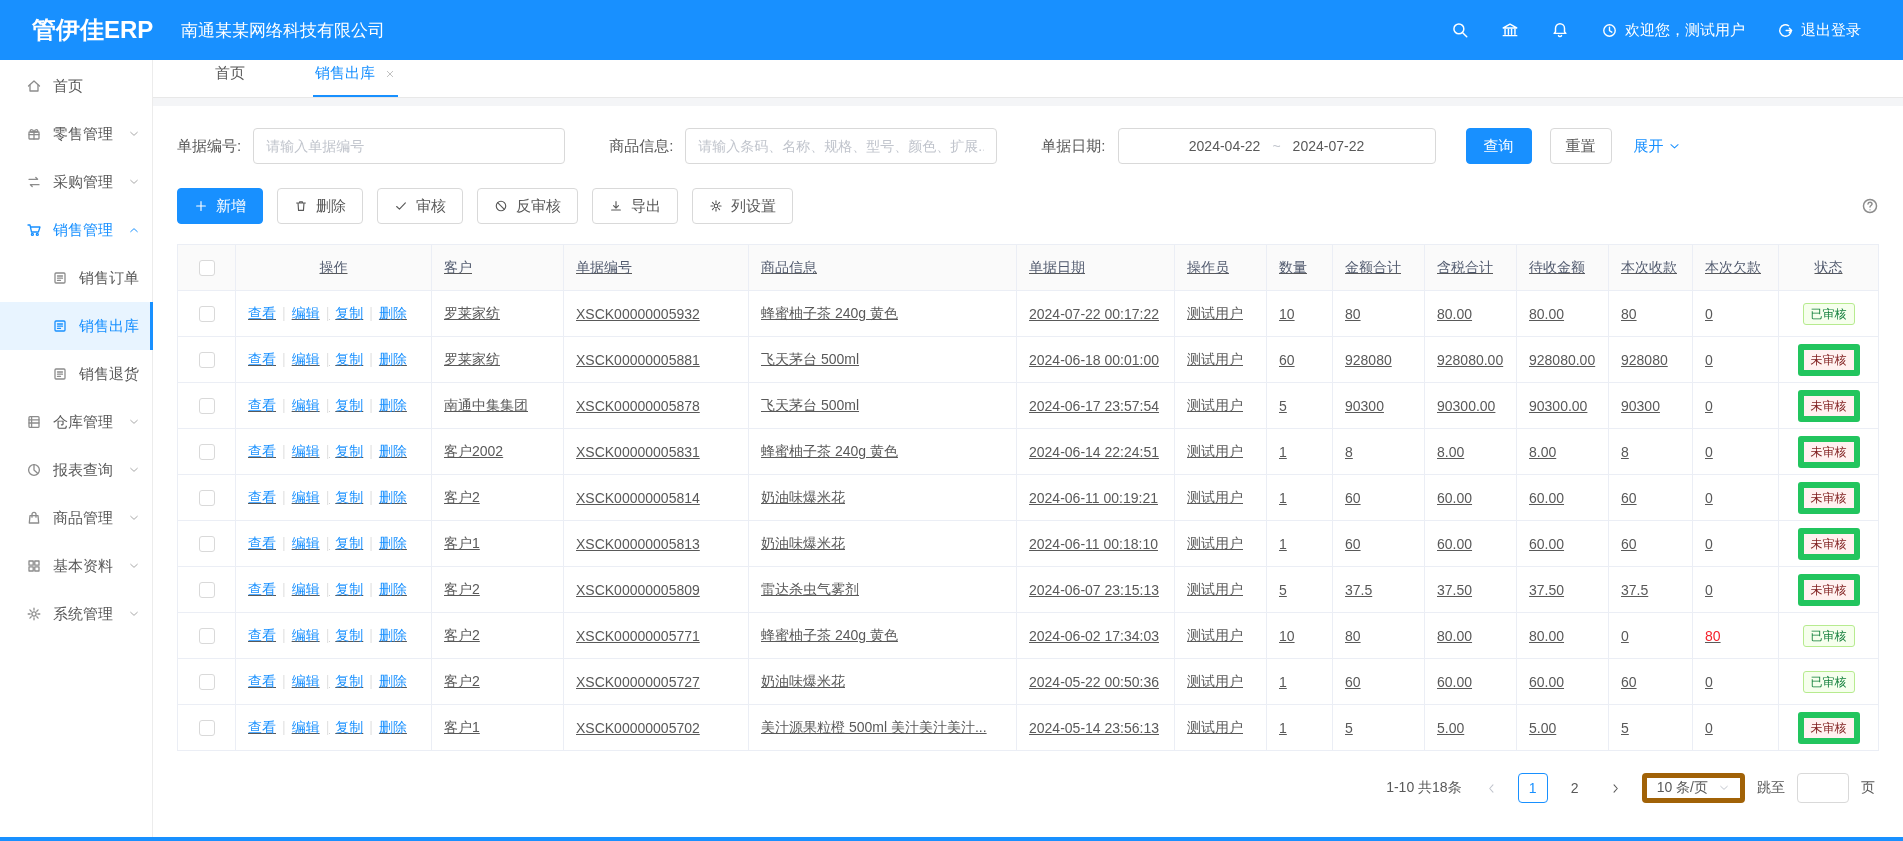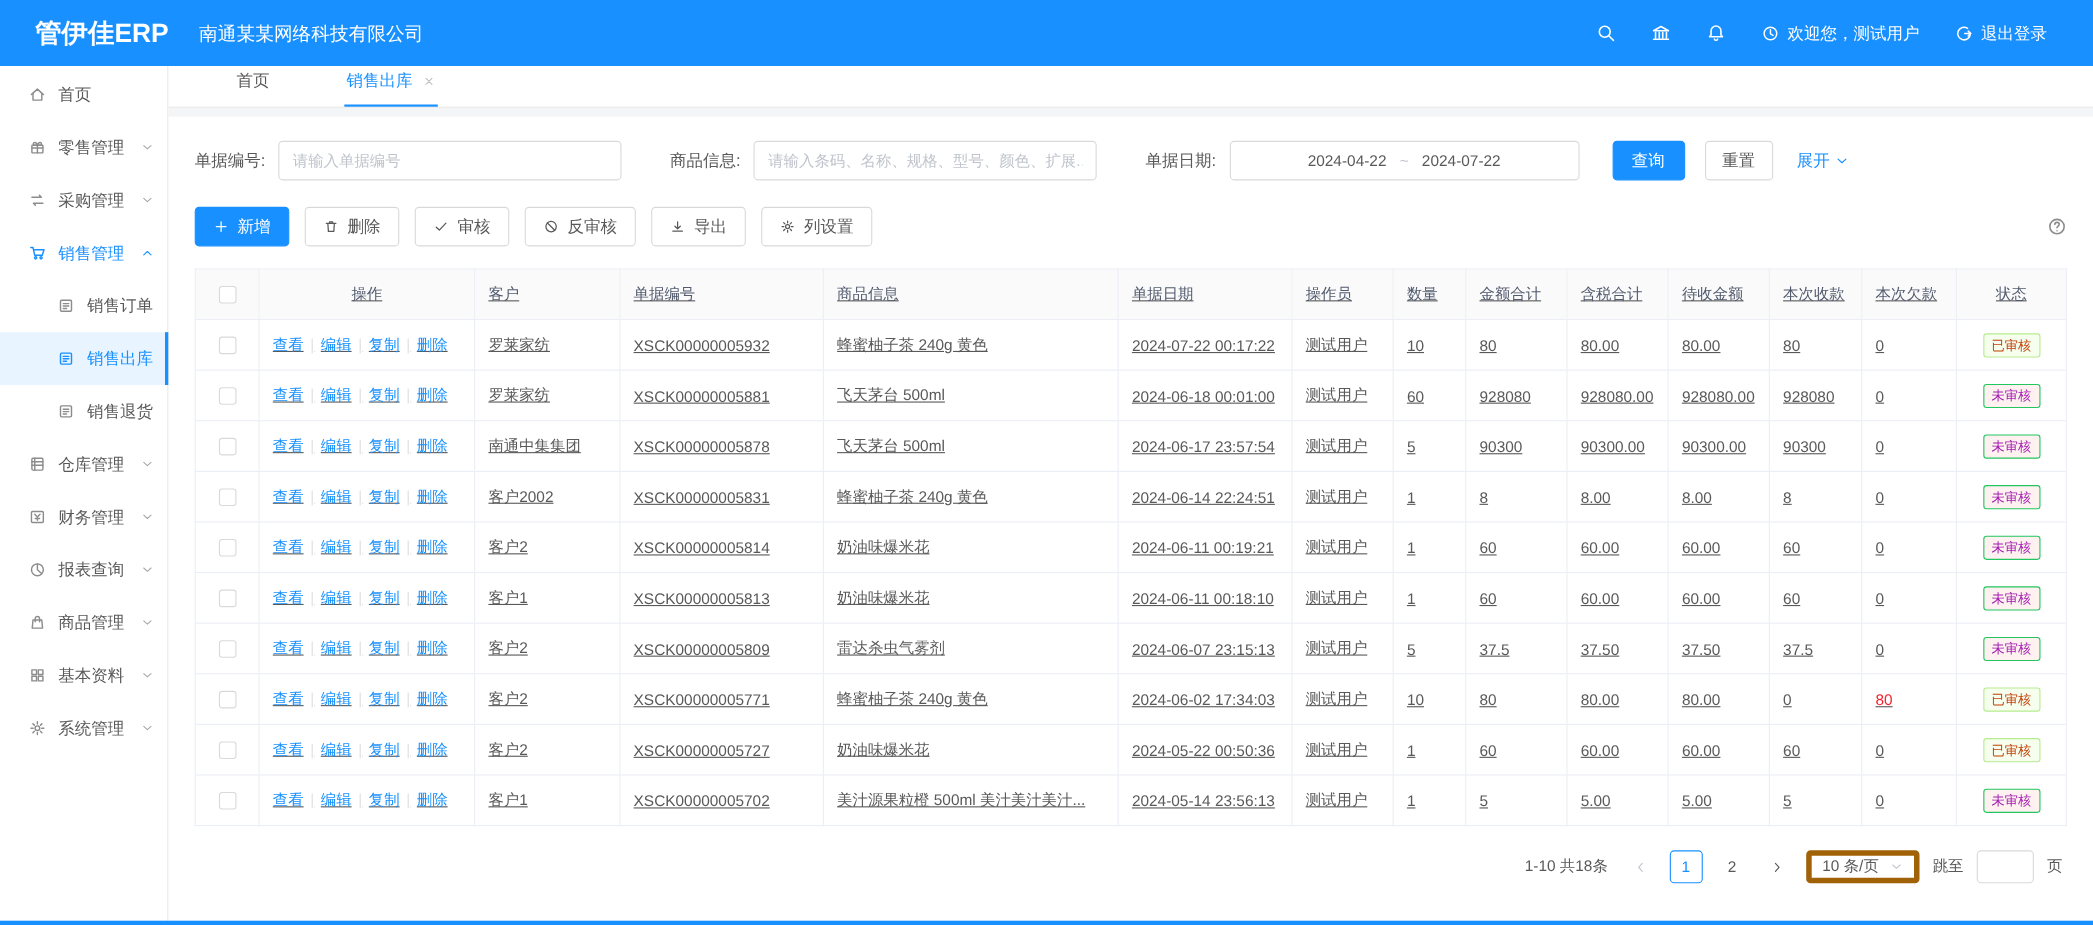--- a/index.html
+++ b/index.html
@@ -62,22 +62,22 @@
   th, td { border:1px solid #ebeef5; height:46px; padding:0 12px; text-align:left; white-space:nowrap; overflow:hidden; text-overflow:ellipsis; }
   th { background:#fafafa; color:#515a6e; font-weight:500; }
   th.c, td.c { text-align:center; padding:0 4px; }
   col.w-cb{width:58px} col.w-act{width:196px} col.w-cust{width:132px} col.w-bill{width:185px}
   col.w-prod{width:268px} col.w-date{width:158px} col.w-op{width:92px} col.w-qty{width:66px}
   col.w-amt{width:92px} col.w-tax{width:92px} col.w-rcv{width:92px} col.w-pay{width:84px} col.w-debt{width:86px}
   .cb { width:16px; height:16px; border:1px solid #d9d9d9; border-radius:3px; background:#fff; display:inline-block; vertical-align:middle; cursor:pointer; }
   .al { color:#1890ff; cursor:pointer; }
   .sep { color:#e3e3e3; margin:0 6px; }
   .badge { display:inline-block; font-size:12px; line-height:20px; padding:0 7px; border-radius:3px; }
-  .badge.approved { color:#c2410c; border:1px solid #b7eb8f; background:#f6ffed; }
-  .badge.unapproved { color:#a21caf; border:1px solid #22c55e; background:#fff1f0; }
+  .badge.approved { color:#15803d; border:1px solid #b7eb8f; background:#f6ffed; }
+  .badge.unapproved { color:#7f1d1d; border:6px solid #22c55e; background:#fff1f0; }
   .red { color:#f5222d; }
 
   
   .pagination { display:flex; align-items:center; justify-content:flex-end; margin-top:22px; gap:12px; font-size:14px; color:#595959; padding-right:4px; }
   .pg-sum { margin-right:4px; }
   .pg-arrow { width:28px; height:28px; display:flex; align-items:center; justify-content:center; cursor:pointer; color:#595959; }
   .pg-arrow.disabled { color:#c0c4cc; }
   .pg-num { min-width:30px; height:30px; display:flex; align-items:center; justify-content:center; border-radius:4px; cursor:pointer; border:1px solid transparent; }
   .pg-num.current { border-color:#1890ff; color:#1890ff; }
   .pg-size { height:30px; border:5px solid #a16207; border-radius:4px; padding:0 10px; display:flex; align-items:center; gap:10px; color:#595959; cursor:pointer; }
@@ -218,34 +218,20 @@
       <span>销售退货</span>
     </div>
     <div class="side-item level1">
       <span class="s-icon">
         <svg viewBox="0 0 16 16" width="16" height="16" fill="none" stroke="currentColor" stroke-width="1.3" stroke-linecap="round" stroke-linejoin="round">
           <rect x="3" y="2.6" width="10" height="10.8" rx="1"></rect>
           <path d="M5.6 2.6v10.8M3 5.8h10M3 9h10"></path>
         </svg>
       </span>
       <span>仓库管理</span>
-      <span class="s-chev">
-        <svg viewBox="0 0 16 16" width="12" height="12" fill="none" stroke="currentColor" stroke-width="1.3" stroke-linecap="round" stroke-linejoin="round">
-          <path d="M3.6 5.8 8 9.8l4.4-4"></path>
-        </svg>
-      </span>
-    </div>
-    <div class="side-item level1">
-      <span class="s-icon">
-        <svg viewBox="0 0 16 16" width="16" height="16" fill="none" stroke="currentColor" stroke-width="1.3" stroke-linecap="round" stroke-linejoin="round">
-          <rect x="2.6" y="3" width="10.8" height="10" rx="1"></rect>
-          <path d="M5.6 5.6 8 8l2.4-2.4M8 8v3M6 9.4h4"></path>
-        </svg>
-      </span>
-      <span>财务管理</span>
       <span class="s-chev">
         <svg viewBox="0 0 16 16" width="12" height="12" fill="none" stroke="currentColor" stroke-width="1.3" stroke-linecap="round" stroke-linejoin="round">
           <path d="M3.6 5.8 8 9.8l4.4-4"></path>
         </svg>
       </span>
     </div>
     <div class="side-item level1">
       <span class="s-icon">
         <svg viewBox="0 0 16 16" width="16" height="16" fill="none" stroke="currentColor" stroke-width="1.3" stroke-linecap="round" stroke-linejoin="round">
           <circle cx="8" cy="8" r="5.4"></circle>

